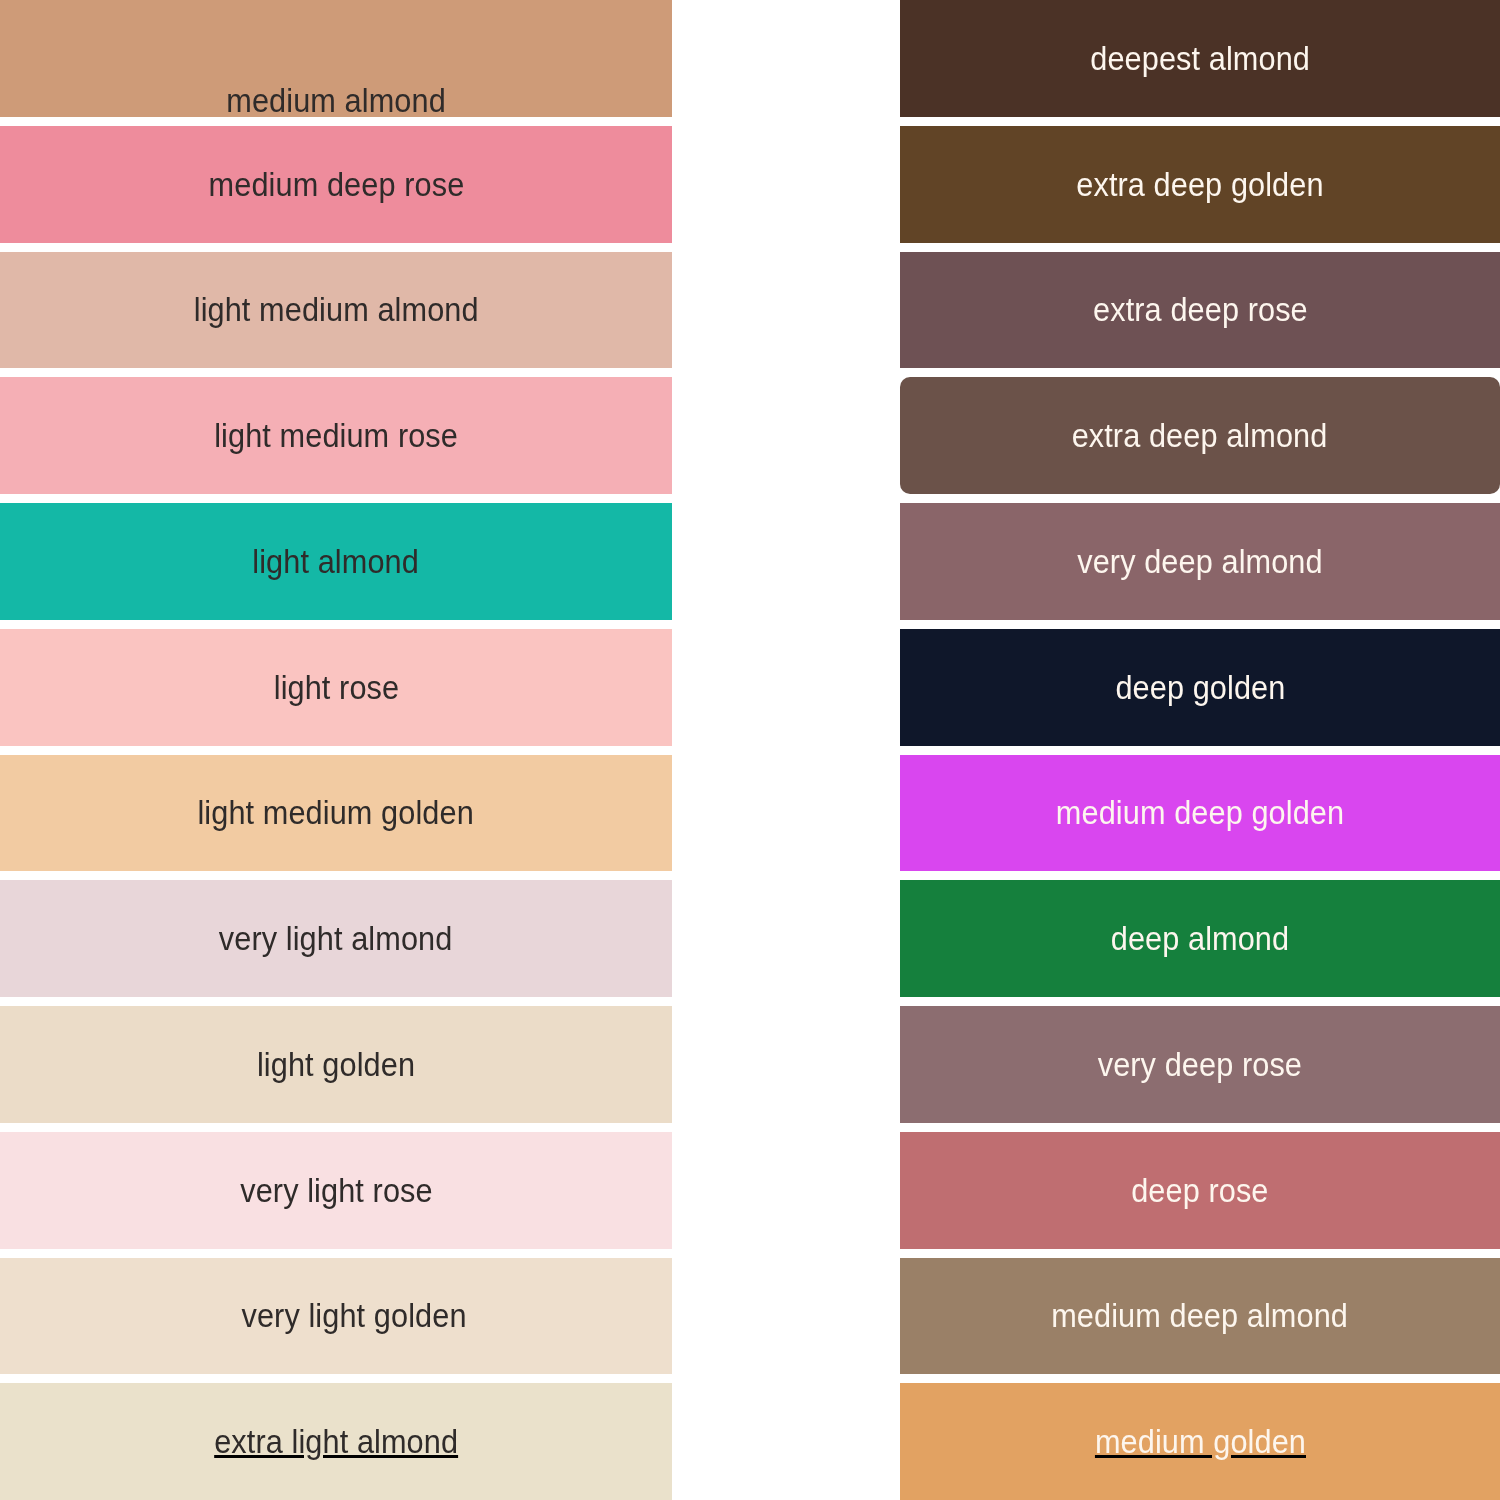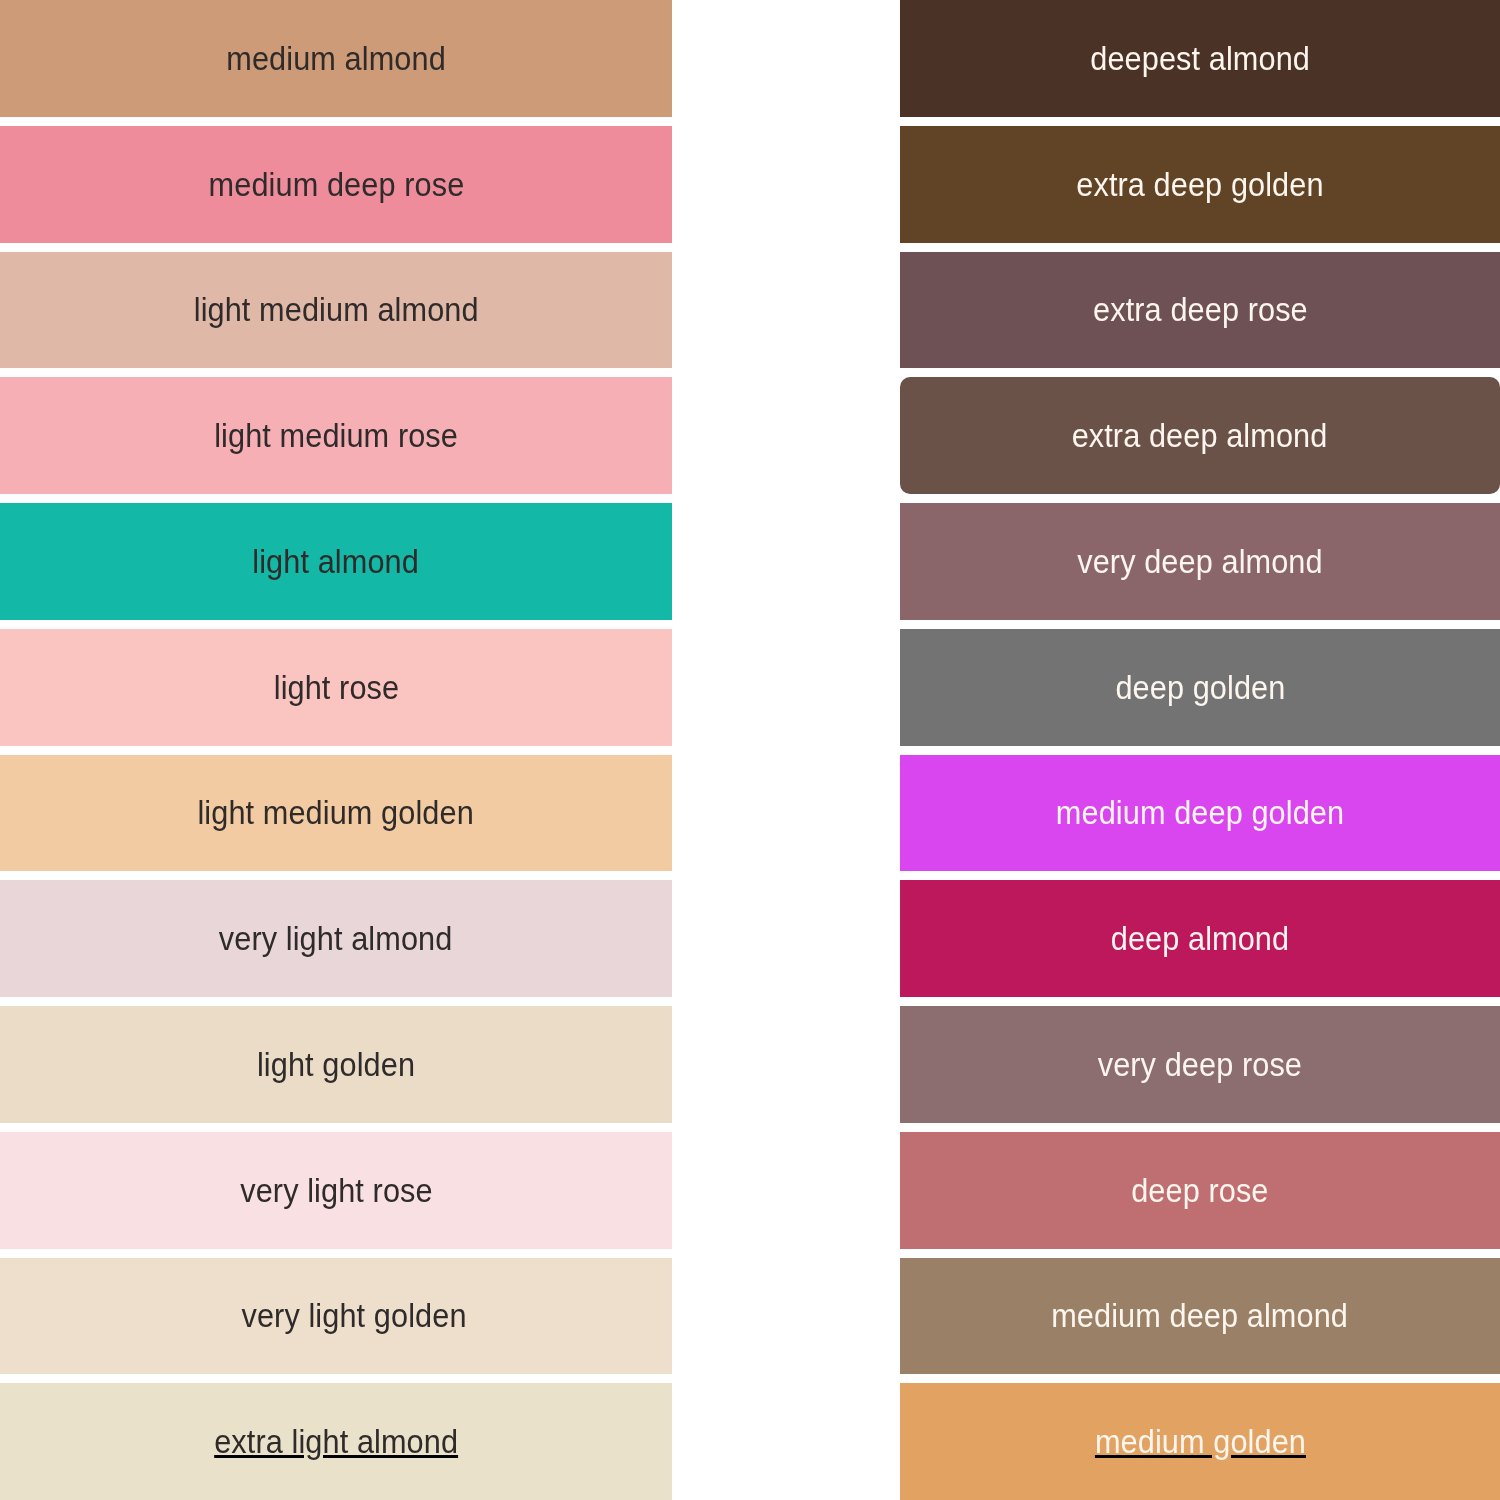--- a/index.html
+++ b/index.html
@@ -67,21 +67,21 @@
 
   .label-dark  { color:#2f2b2a; }
   .label-light { color:#fdf6ee; }
 </style>
 </head>
 <body>
 
 <div id="palette-board">
 
   <div class="swatch-column" id="column-left">
-      <div class="swatch-row" style="background: rgb(206, 155, 120);">
+      <div class="swatch-row" style="background: rgb(206, 155, 120); align-items: flex-end;">
         <span class="swatch-label label-dark">medium almond</span>
       </div>
       <div class="swatch-row" style="background: rgb(238, 140, 156);">
         <span class="swatch-label label-dark">medium deep rose</span>
       </div>
       <div class="swatch-row" style="background: rgb(224, 184, 168);">
         <span class="swatch-label label-dark">light medium almond</span>
       </div>
       <div class="swatch-row" style="background: rgb(245, 175, 181);">
         <span class="swatch-label label-dark">light medium rose</span>
@@ -123,27 +123,27 @@
       </div>
       <div class="swatch-row" style="background: rgb(110, 81, 84);">
         <span class="swatch-label label-light">extra deep rose</span>
       </div>
       <div class="swatch-row" style="background: rgb(107, 82, 73); border-radius: 10px;">
         <span class="swatch-label label-light">extra deep almond</span>
       </div>
       <div class="swatch-row" style="background: rgb(138, 101, 105);">
         <span class="swatch-label label-light">very deep almond</span>
       </div>
-      <div class="swatch-row" style="background: #737373;">
+      <div class="swatch-row" style="background: #0f172a;">
         <span class="swatch-label label-light">deep golden</span>
       </div>
       <div class="swatch-row" style="background: #d946ef;">
         <span class="swatch-label label-light">medium deep golden</span>
       </div>
-      <div class="swatch-row" style="background: #be185d;">
+      <div class="swatch-row" style="background: #15803d;">
         <span class="swatch-label label-light">deep almond</span>
       </div>
       <div class="swatch-row" style="background: rgb(140, 109, 112);">
         <span class="swatch-label label-light">very deep rose</span>
       </div>
       <div class="swatch-row" style="background: rgb(191, 110, 113);">
         <span class="swatch-label label-light">deep rose</span>
       </div>
       <div class="swatch-row" style="background: rgb(154, 128, 103);">
         <span class="swatch-label label-light">medium deep almond</span>

